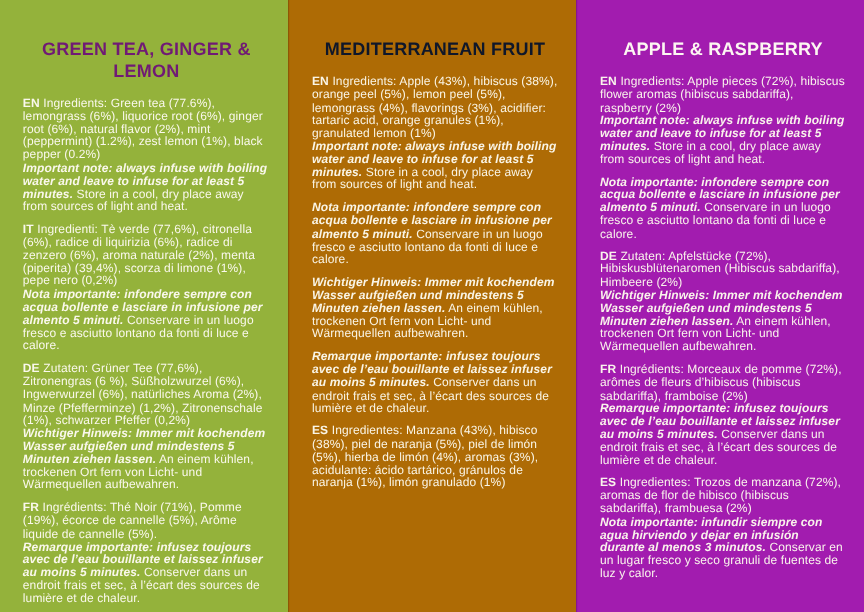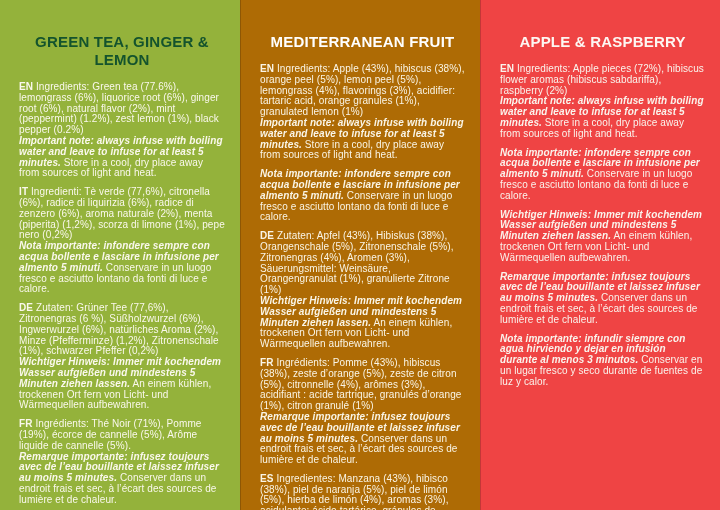--- a/index.html
+++ b/index.html
@@ -37,80 +37,81 @@
     line-height: 10.8px;
     letter-spacing: 0.1px;
   }
   .code { font-weight: bold; }
   .note-em { font-weight: bold; font-style: italic; }
 </style>
 </head>
 <body>
 
 <div class="panel" style="background-color: rgb(148, 178, 59); color: rgb(250, 248, 236);">
-  <div class="panel-title" style="color: #14532d;">GREEN TEA, GINGER &amp; LEMON</div>
+  <div class="panel-title" style="color: #701a75;">GREEN TEA, GINGER &amp; LEMON</div>
 
   <div class="block">
     <p><span class="code">EN</span> <span>Ingredients: Green tea (77.6%), lemongrass (6%), liquorice root (6%), ginger root (6%), natural flavor (2%), mint (peppermint) (1.2%), zest lemon (1%), black pepper (0.2%)</span></p>
     <p><span class="note-em">Important note: always infuse with boiling water and leave to infuse for at least 5 minutes.</span> <span>Store in a cool, dry place away from sources of light and heat.</span></p>
   </div>
   <div class="block">
-    <p><span class="code">IT</span> <span>Ingredienti: Tè verde (77,6%), citronella (6%), radice di liquirizia (6%), radice di zenzero (6%), aroma naturale (2%), menta (piperita) (1,2%), scorza di limone (1%), pepe nero (0,2%)</span></p>
+    <p><span class="code">IT</span> <span>Ingredienti: Tè verde (77,6%), citronella (6%), radice di liquirizia (6%), radice di zenzero (6%), aroma naturale (2%), menta (piperita) (39,4%), scorza di limone (1%), pepe nero (0,2%)</span></p>
     <p><span class="note-em">Nota importante: infondere sempre con acqua bollente e lasciare in infusione per almento 5 minuti.</span> <span>Conservare in un luogo fresco e asciutto lontano da fonti di luce e calore.</span></p>
   </div>
   <div class="block">
     <p><span class="code">DE</span> <span>Zutaten: Grüner Tee (77,6%), Zitronengras (6 %), Süßholzwurzel (6%), Ingwerwurzel (6%), natürliches Aroma (2%), Minze (Pfefferminze) (1,2%), Zitronenschale (1%), schwarzer Pfeffer (0,2%)</span></p>
     <p><span class="note-em">Wichtiger Hinweis: Immer mit kochendem Wasser aufgießen und mindestens 5 Minuten ziehen lassen.</span> <span>An einem kühlen, trockenen Ort fern von Licht- und Wärmequellen aufbewahren.</span></p>
   </div>
   <div class="block">
     <p><span class="code">FR</span> <span>Ingrédients: Thé Noir (71%), Pomme (19%), écorce de cannelle (5%), Arôme liquide de cannelle (5%).</span></p>
     <p><span class="note-em">Remarque importante: infusez toujours avec de l’eau bouillante et laissez infuser au moins 5 minutes.</span> <span>Conserver dans un endroit frais et sec, à l’écart des sources de lumière et de chaleur.</span></p>
   </div>
   <div class="block">
     <p><span class="code">ES</span> <span>Ingredientes: Té verde (77,6%), hierba de limón (6%), raíz de regaliz (6%), raíz de jengibre (6%), aroma natural (2%), menta (1,2%), ralladura de limón (1%), pimienta negra (0,2%)</span></p>
 
   </div>
 </div>
 
 <div class="panel" style="background-color: rgb(174, 107, 5); color: rgb(250, 245, 230);">
-  <div class="panel-title" style="color: #ffffff;">MEDITERRANEAN FRUIT</div>
+  <div class="panel-title" style="color: #0f172a;">MEDITERRANEAN FRUIT</div>
 
   <div class="block">
     <p><span class="code">EN</span> <span>Ingredients: Apple (43%), hibiscus (38%), orange peel (5%), lemon peel (5%), lemongrass (4%), flavorings (3%), acidifier: tartaric acid, orange granules (1%), granulated lemon (1%)</span></p>
-    <p><span class="note-em">Important note: always infuse with boiling water and leave to infuse for at least 5 minutes.</span> <span>Store in a cool, dry place away from sources of light and heat.</span></p>
-  </div>
-  <div class="block">
-    <p><span class="note-em">Nota importante: infondere sempre con acqua bollente e lasciare in infusione per almento 5 minuti.</span> <span>Conservare in un luogo fresco e asciutto lontano da fonti di luce e calore.</span></p>
-  </div>
-  <div class="block">
-    <p><span class="code">DE</span> <span>Zutaten: Apfel (43%), Hibiskus (38%), Orangenschale (5%), Zitronenschale (5%), Zitronengras (4%), Aromen (3%), Säuerungsmittel: Weinsäure, Orangengranulat (1%), granulierte Zitrone (1%)</span></p>
-    <p><span class="note-em">Wichtiger Hinweis: Immer mit kochendem Wasser aufgießen und mindestens 5 Minuten ziehen lassen.</span> <span>An einem kühlen, trockenen Ort fern von Licht- und Wärmequellen aufbewahren.</span></p>
-  </div>
-  <div class="block">
-    <p><span class="code">FR</span> <span>Ingrédients: Pomme (43%), hibiscus (38%), zeste d’orange (5%), zeste de citron (5%), citronnelle (4%), arômes (3%), acidifiant : acide tartrique, granulés d’orange (1%), citron granulé (1%)</span></p>
-    <p><span class="note-em">Remarque importante: infusez toujours avec de l’eau bouillante et laissez infuser au moins 5 minutes.</span> <span>Conserver dans un endroit frais et sec, à l’écart des sources de lumière et de chaleur.</span></p>
-  </div>
-  <div class="block">
-    <p><span class="code">ES</span> <span>Ingredientes: Manzana (43%), hibisco (38%), piel de naranja (5%), piel de limón (5%), hierba de limón (4%), aromas (3%), acidulante: ácido tartárico, gránulos de naranja (1%), limón granulado (1%)</span></p>
-
-  </div>
-</div>
-
-<div class="panel" style="background-color: #ef4444; color: rgb(250, 243, 236);">
-  <div class="panel-title" style="color: rgb(253, 246, 242);">APPLE &amp; RASPBERRY</div>
-
-  <div class="block">
-    <p><span class="code">EN</span> <span>Ingredients: Apple pieces (72%), hibiscus flower aromas (hibiscus sabdariffa), raspberry (2%)</span></p>
     <p><span class="note-em">Important note: always infuse with boiling water and leave to infuse for at least 5 minutes.</span> <span>Store in a cool, dry place away from sources of light and heat.</span></p>
   </div>
   <div class="block">
     <p><span class="note-em">Nota importante: infondere sempre con acqua bollente e lasciare in infusione per almento 5 minuti.</span> <span>Conservare in un luogo fresco e asciutto lontano da fonti di luce e calore.</span></p>
   </div>
   <div class="block">
     <p><span class="note-em">Wichtiger Hinweis: Immer mit kochendem Wasser aufgießen und mindestens 5 Minuten ziehen lassen.</span> <span>An einem kühlen, trockenen Ort fern von Licht- und Wärmequellen aufbewahren.</span></p>
   </div>
   <div class="block">
     <p><span class="note-em">Remarque importante: infusez toujours avec de l’eau bouillante et laissez infuser au moins 5 minutes.</span> <span>Conserver dans un endroit frais et sec, à l’écart des sources de lumière et de chaleur.</span></p>
   </div>
   <div class="block">
-    <p><span class="note-em">Nota importante: infundir siempre con agua hirviendo y dejar en infusión durante al menos 3 minutos.</span> <span>Conservar en un lugar fresco y seco durante de fuentes de luz y calor.</span></p>
+    <p><span class="code">ES</span> <span>Ingredientes: Manzana (43%), hibisco (38%), piel de naranja (5%), piel de limón (5%), hierba de limón (4%), aromas (3%), acidulante: ácido tartárico, gránulos de naranja (1%), limón granulado (1%)</span></p>
+
+  </div>
+</div>
+
+<div class="panel" style="background-color: #a21caf; color: rgb(250, 243, 236);">
+  <div class="panel-title" style="color: rgb(253, 246, 242);">APPLE &amp; RASPBERRY</div>
+
+  <div class="block">
+    <p><span class="code">EN</span> <span>Ingredients: Apple pieces (72%), hibiscus flower aromas (hibiscus sabdariffa), raspberry (2%)</span></p>
+    <p><span class="note-em">Important note: always infuse with boiling water and leave to infuse for at least 5 minutes.</span> <span>Store in a cool, dry place away from sources of light and heat.</span></p>
+  </div>
+  <div class="block">
+    <p><span class="note-em">Nota importante: infondere sempre con acqua bollente e lasciare in infusione per almento 5 minuti.</span> <span>Conservare in un luogo fresco e asciutto lontano da fonti di luce e calore.</span></p>
+  </div>
+  <div class="block">
+    <p><span class="code">DE</span> <span>Zutaten: Apfelstücke (72%), Hibiskusblütenaromen (Hibiscus sabdariffa), Himbeere (2%)</span></p>
+    <p><span class="note-em">Wichtiger Hinweis: Immer mit kochendem Wasser aufgießen und mindestens 5 Minuten ziehen lassen.</span> <span>An einem kühlen, trockenen Ort fern von Licht- und Wärmequellen aufbewahren.</span></p>
+  </div>
+  <div class="block">
+    <p><span class="code">FR</span> <span>Ingrédients: Morceaux de pomme (72%), arômes de fleurs d’hibiscus (hibiscus sabdariffa), framboise (2%)</span></p>
+    <p><span class="note-em">Remarque importante: infusez toujours avec de l’eau bouillante et laissez infuser au moins 5 minutes.</span> <span>Conserver dans un endroit frais et sec, à l’écart des sources de lumière et de chaleur.</span></p>
+  </div>
+  <div class="block">
+    <p><span class="code">ES</span> <span>Ingredientes: Trozos de manzana (72%), aromas de flor de hibisco (hibiscus sabdariffa), frambuesa (2%)</span></p>
+    <p><span class="note-em">Nota importante: infundir siempre con agua hirviendo y dejar en infusión durante al menos 3 minutos.</span> <span>Conservar en un lugar fresco y seco granuli de fuentes de luz y calor.</span></p>
   </div>
 </div>
 
 </body></html>

